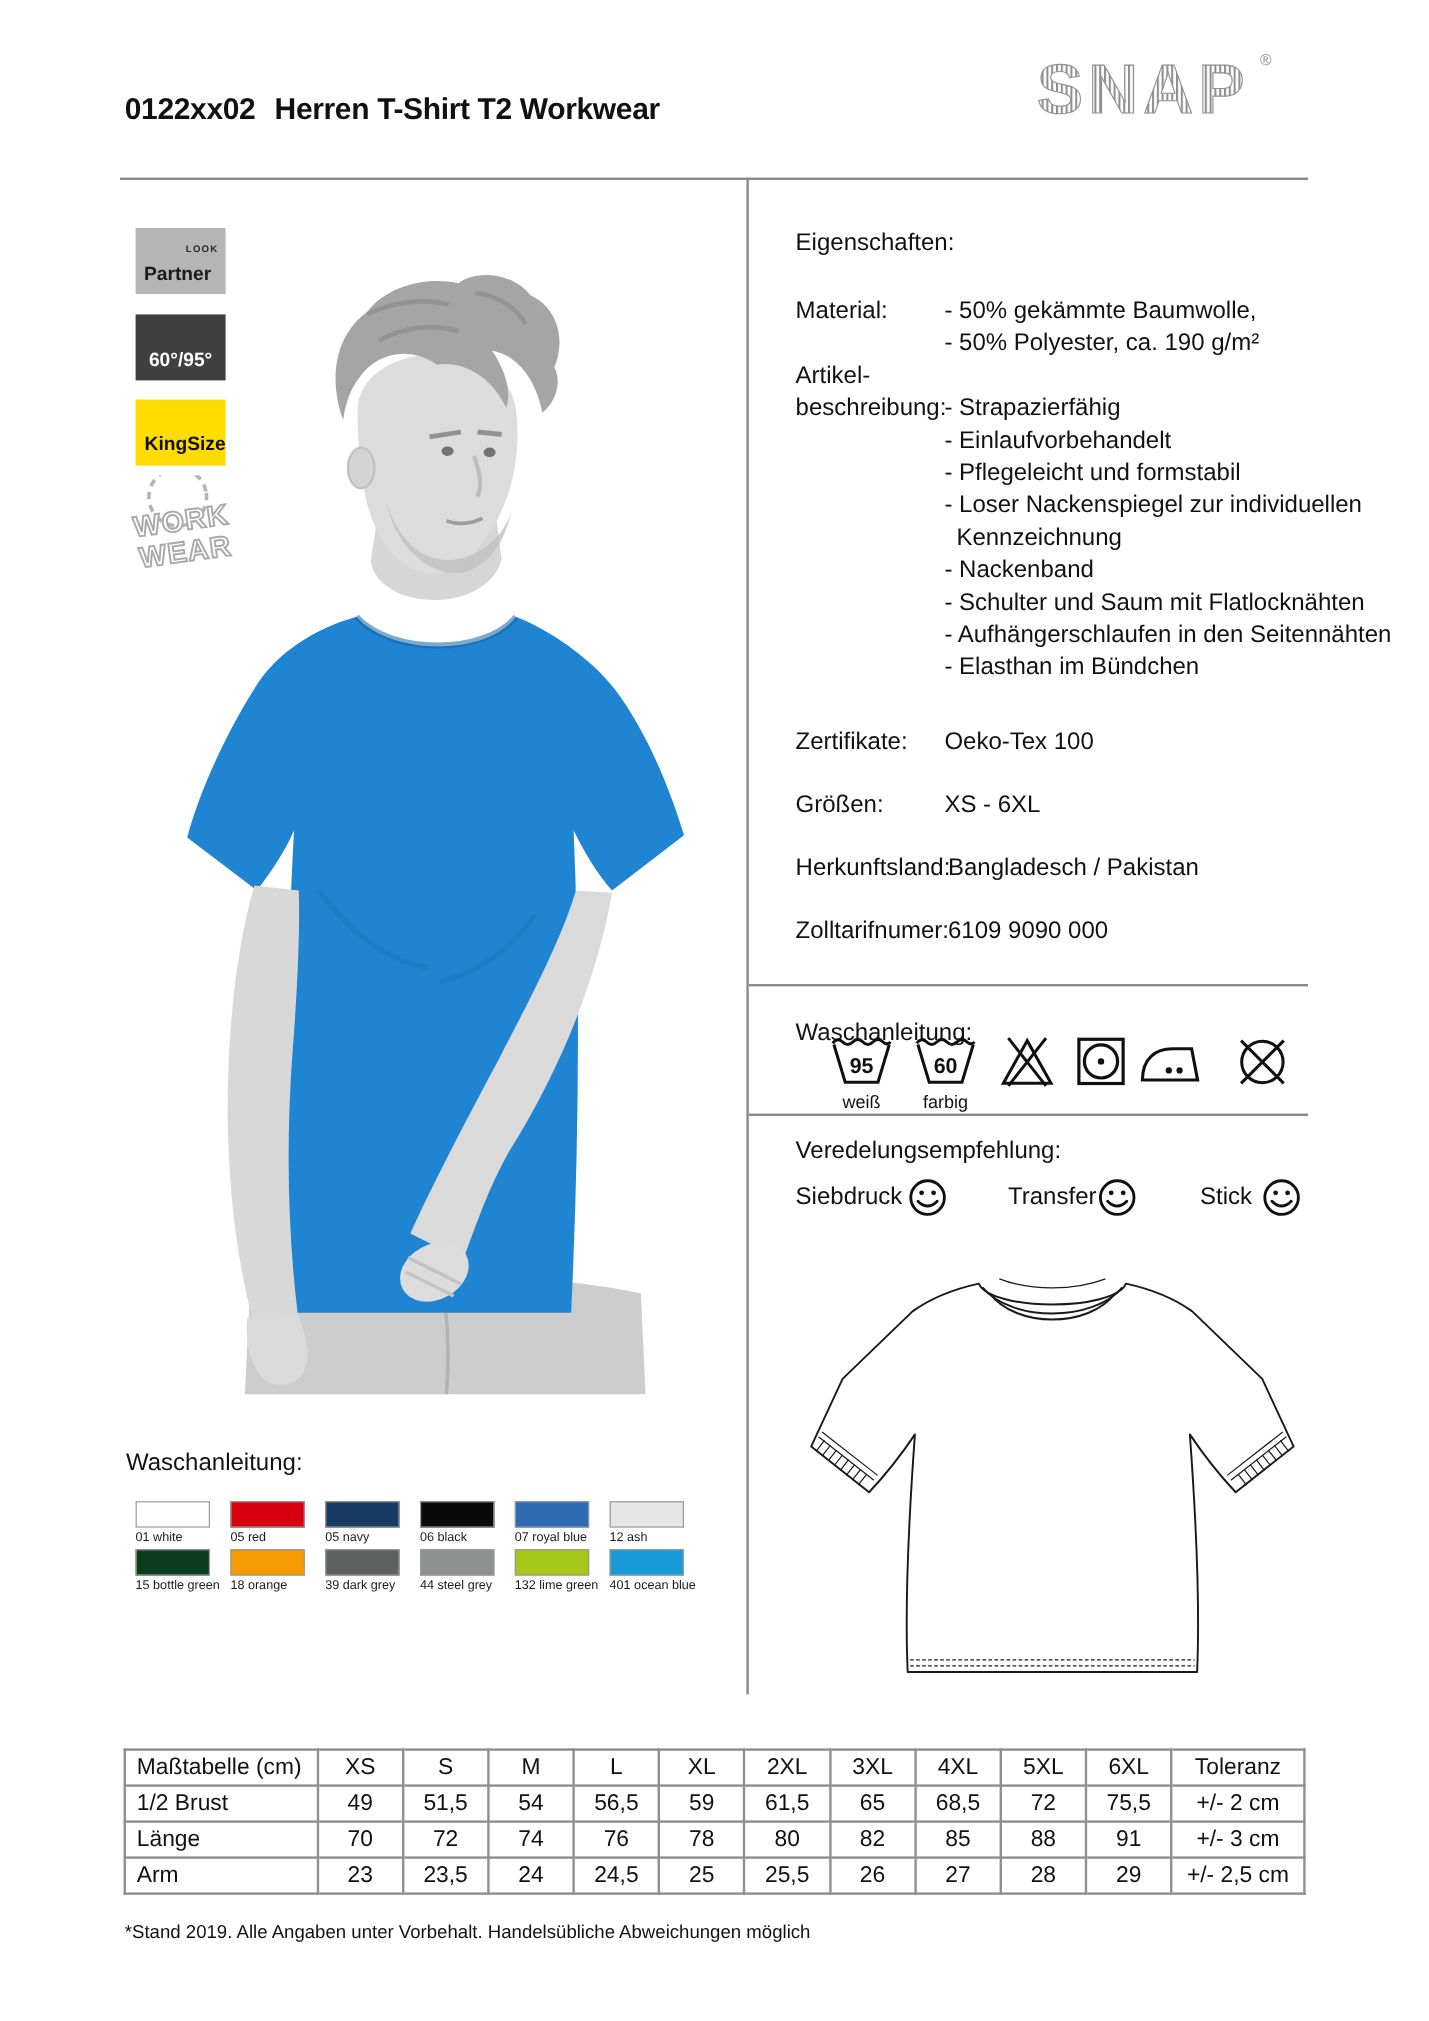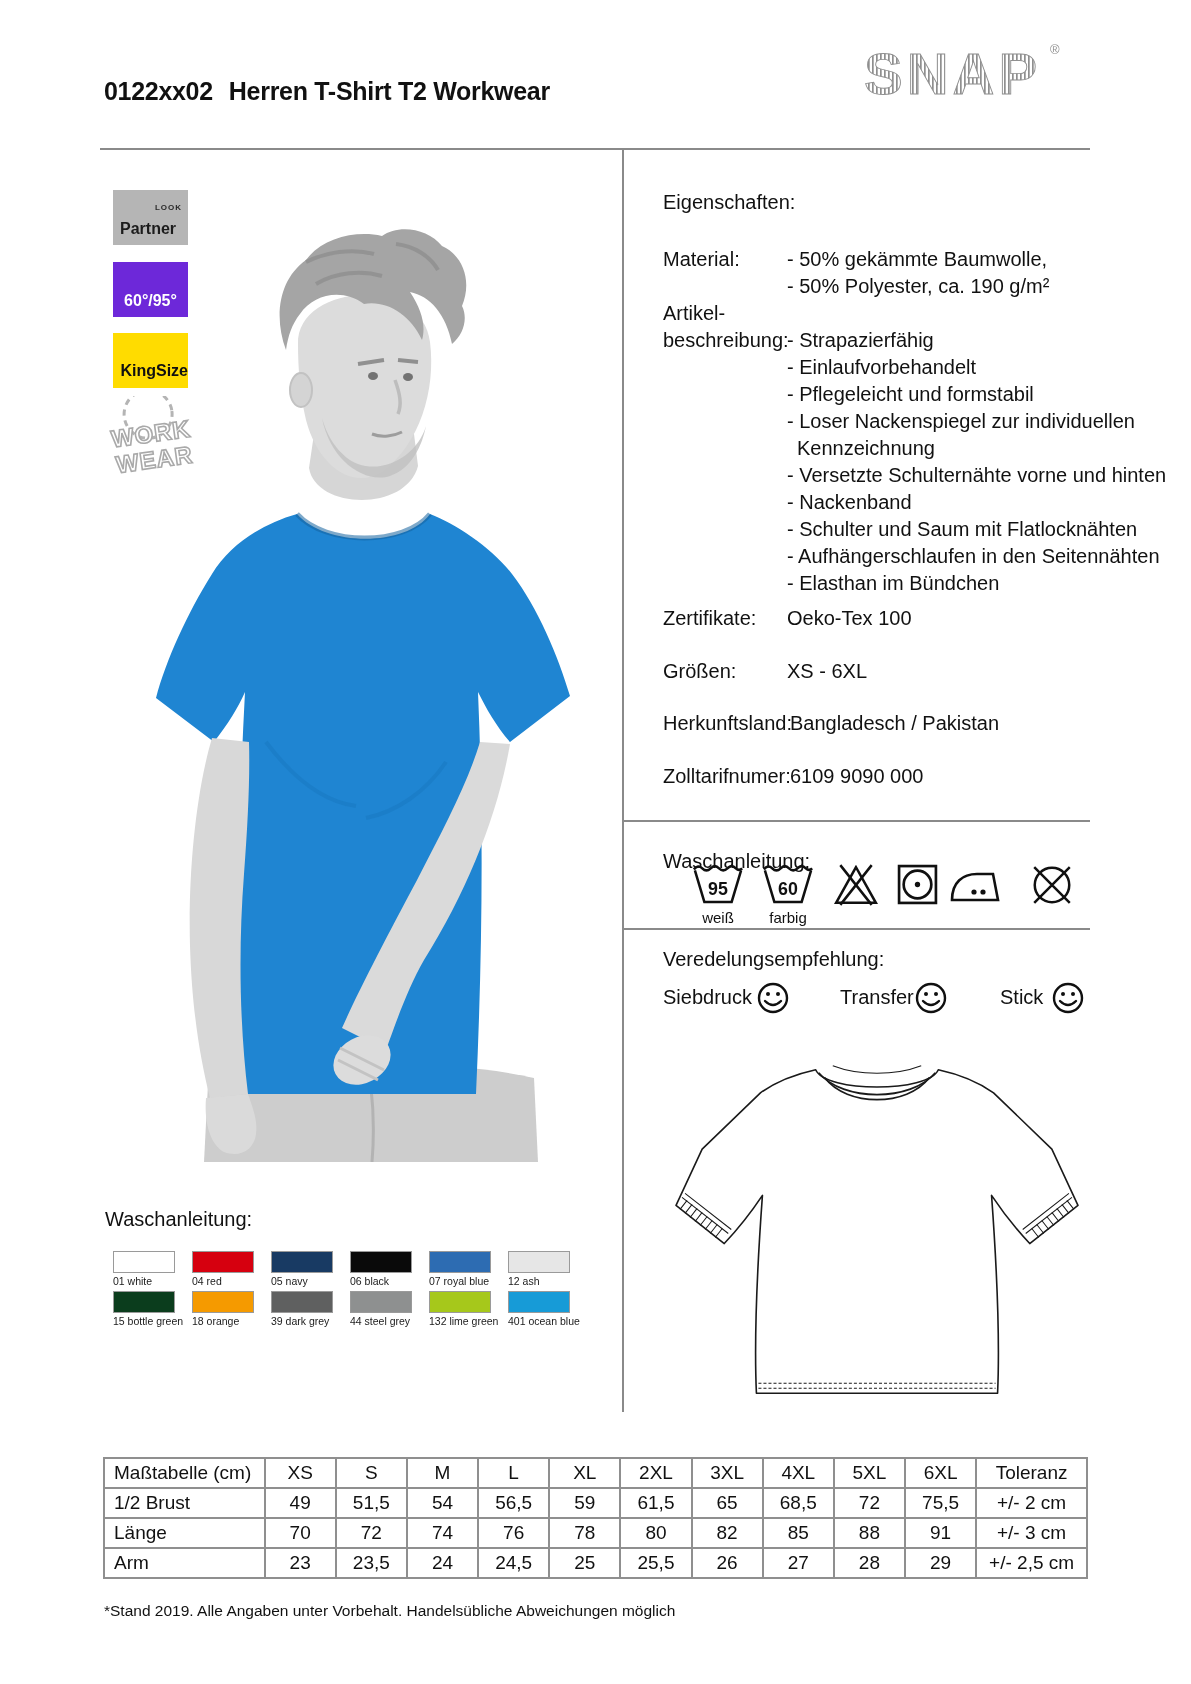--- a/index.html
+++ b/index.html
@@ -86,21 +86,21 @@
 
   <div class="rule rule-top"></div>
   <div class="rule vdiv"></div>
   <div class="rule rule-wash"></div>
   <div class="rule rule-vered"></div>
 
   <div class="badge badge-partner" style="background-color: rgb(181, 181, 181);">
     <span class="sup">LOOK</span>
     <span class="main">Partner</span>
   </div>
-  <div class="badge badge-temp" style="background-color: #6d28d9;">
+  <div class="badge badge-temp" style="background-color: #404040;">
     <span class="main">60°/95°</span>
   </div>
   <div class="badge badge-king" style="background-color: rgb(255, 220, 0);">
     <span class="main">KingSize</span>
   </div>
   <div class="badge-workwear">
     <svg width="96" height="92" viewBox="0 0 96 92">
       <g transform="rotate(-8 48 46)">
         <circle cx="48" cy="18" r="24" fill="none" stroke="#b4b4b4" stroke-width="3" stroke-dasharray="6 5"></circle>
         <text x="48" y="46" text-anchor="middle" font-family="'Liberation Sans',sans-serif" font-size="24" font-weight="700" fill="#ffffff" stroke="#a9a9a9" stroke-width="1.6" letter-spacing="1">WORK</text>
@@ -156,21 +156,20 @@
   <div class="rc lbl" style="top:300px;">
     <div>Artikel-</div>
     <div>beschreibung:</div>
   </div>
   <div class="rc val" style="top:327px;">
     <div>- Strapazierfähig</div>
     <div>- Einlaufvorbehandelt</div>
     <div>- Pflegeleicht und formstabil</div>
     <div>- Loser Nackenspiegel zur individuellen</div>
     <div class="indent">Kennzeichnung</div>
-    <div>- Versetzte Schulternähte vorne und hinten</div>
     <div>- Nackenband</div>
     <div>- Schulter und Saum mit Flatlocknähten</div>
     <div>- Aufhängerschlaufen in den Seitennähten</div>
     <div>- Elasthan im Bündchen</div>
   </div>
 
   <div class="rc lbl" style="top:605px;">Zertifikate:</div>
   <div class="rc val" style="top:605px;">Oeko-Tex 100</div>
 
   <div class="rc lbl" style="top:658px;">Größen:</div>
@@ -287,21 +286,21 @@
   </div>
 
   <div class="farben-h">Waschanleitung:</div>
   <div class="swatches">
     <div class="swatch-cell">
         <div class="swatch" style="background-color: rgb(255, 255, 255);"></div>
         <div class="swatch-label">01 white</div>
       </div>
     <div class="swatch-cell">
         <div class="swatch" style="background-color: rgb(214, 0, 15);"></div>
-        <div class="swatch-label">04 red</div>
+        <div class="swatch-label">05 red</div>
       </div>
     <div class="swatch-cell">
         <div class="swatch" style="background-color: rgb(24, 58, 99);"></div>
         <div class="swatch-label">05 navy</div>
       </div>
     <div class="swatch-cell">
         <div class="swatch" style="background-color: rgb(10, 10, 10);"></div>
         <div class="swatch-label">06 black</div>
       </div>
     <div class="swatch-cell">

